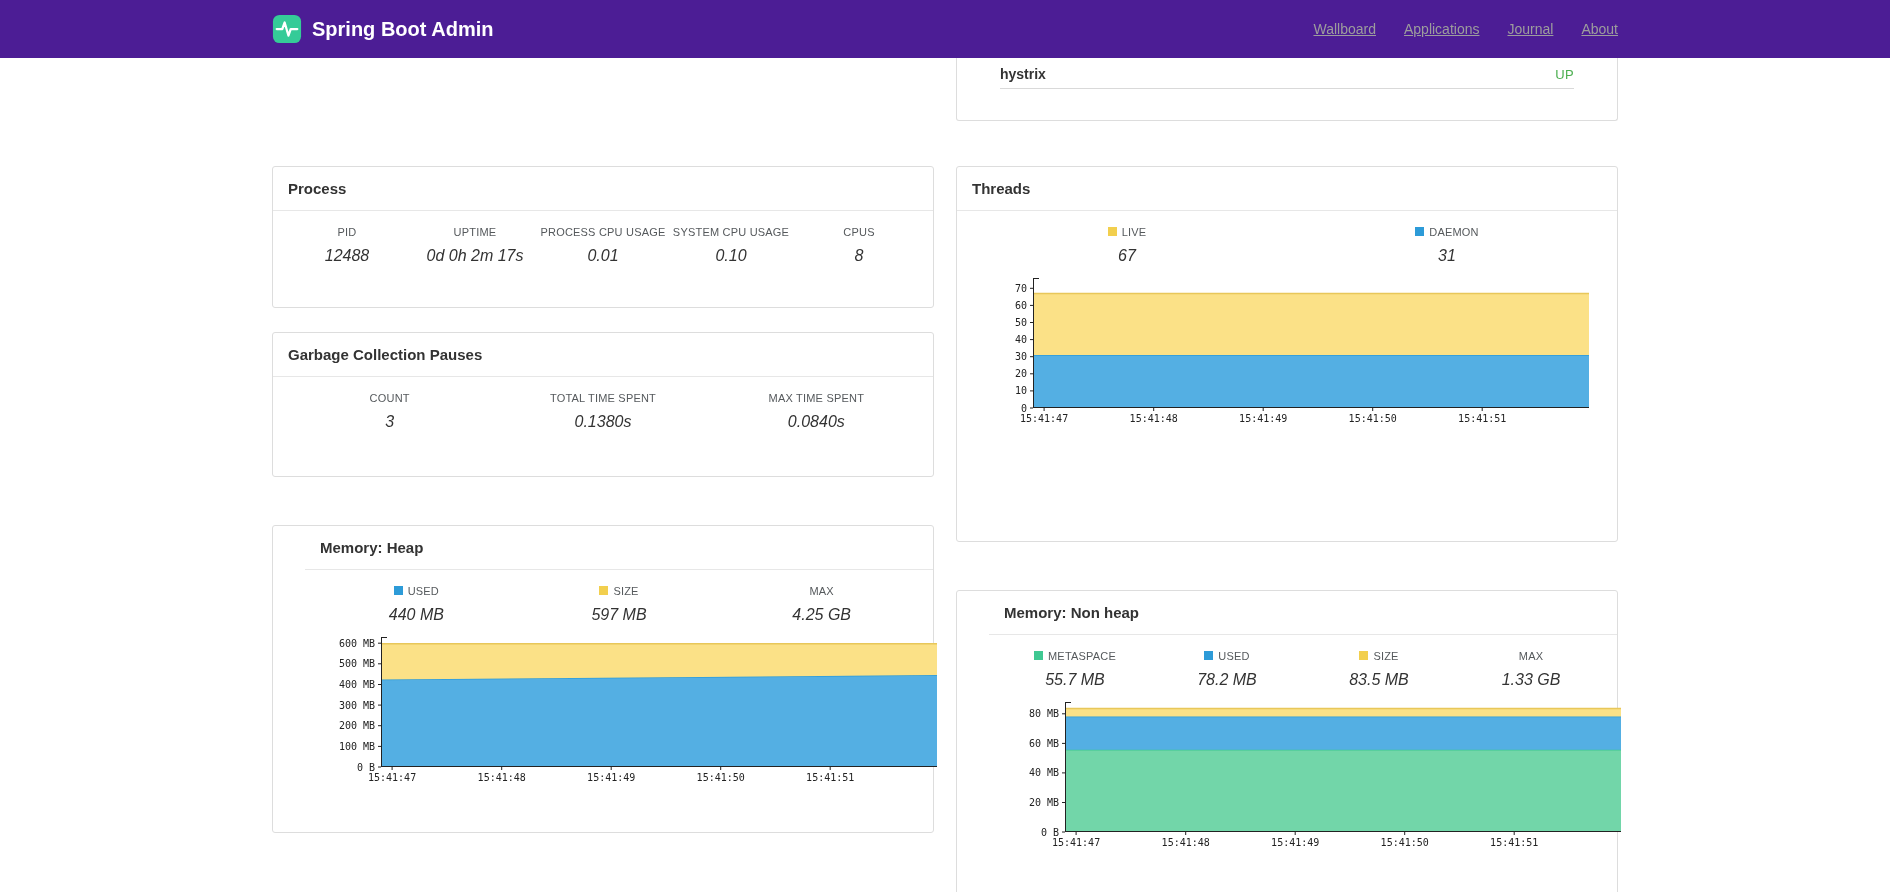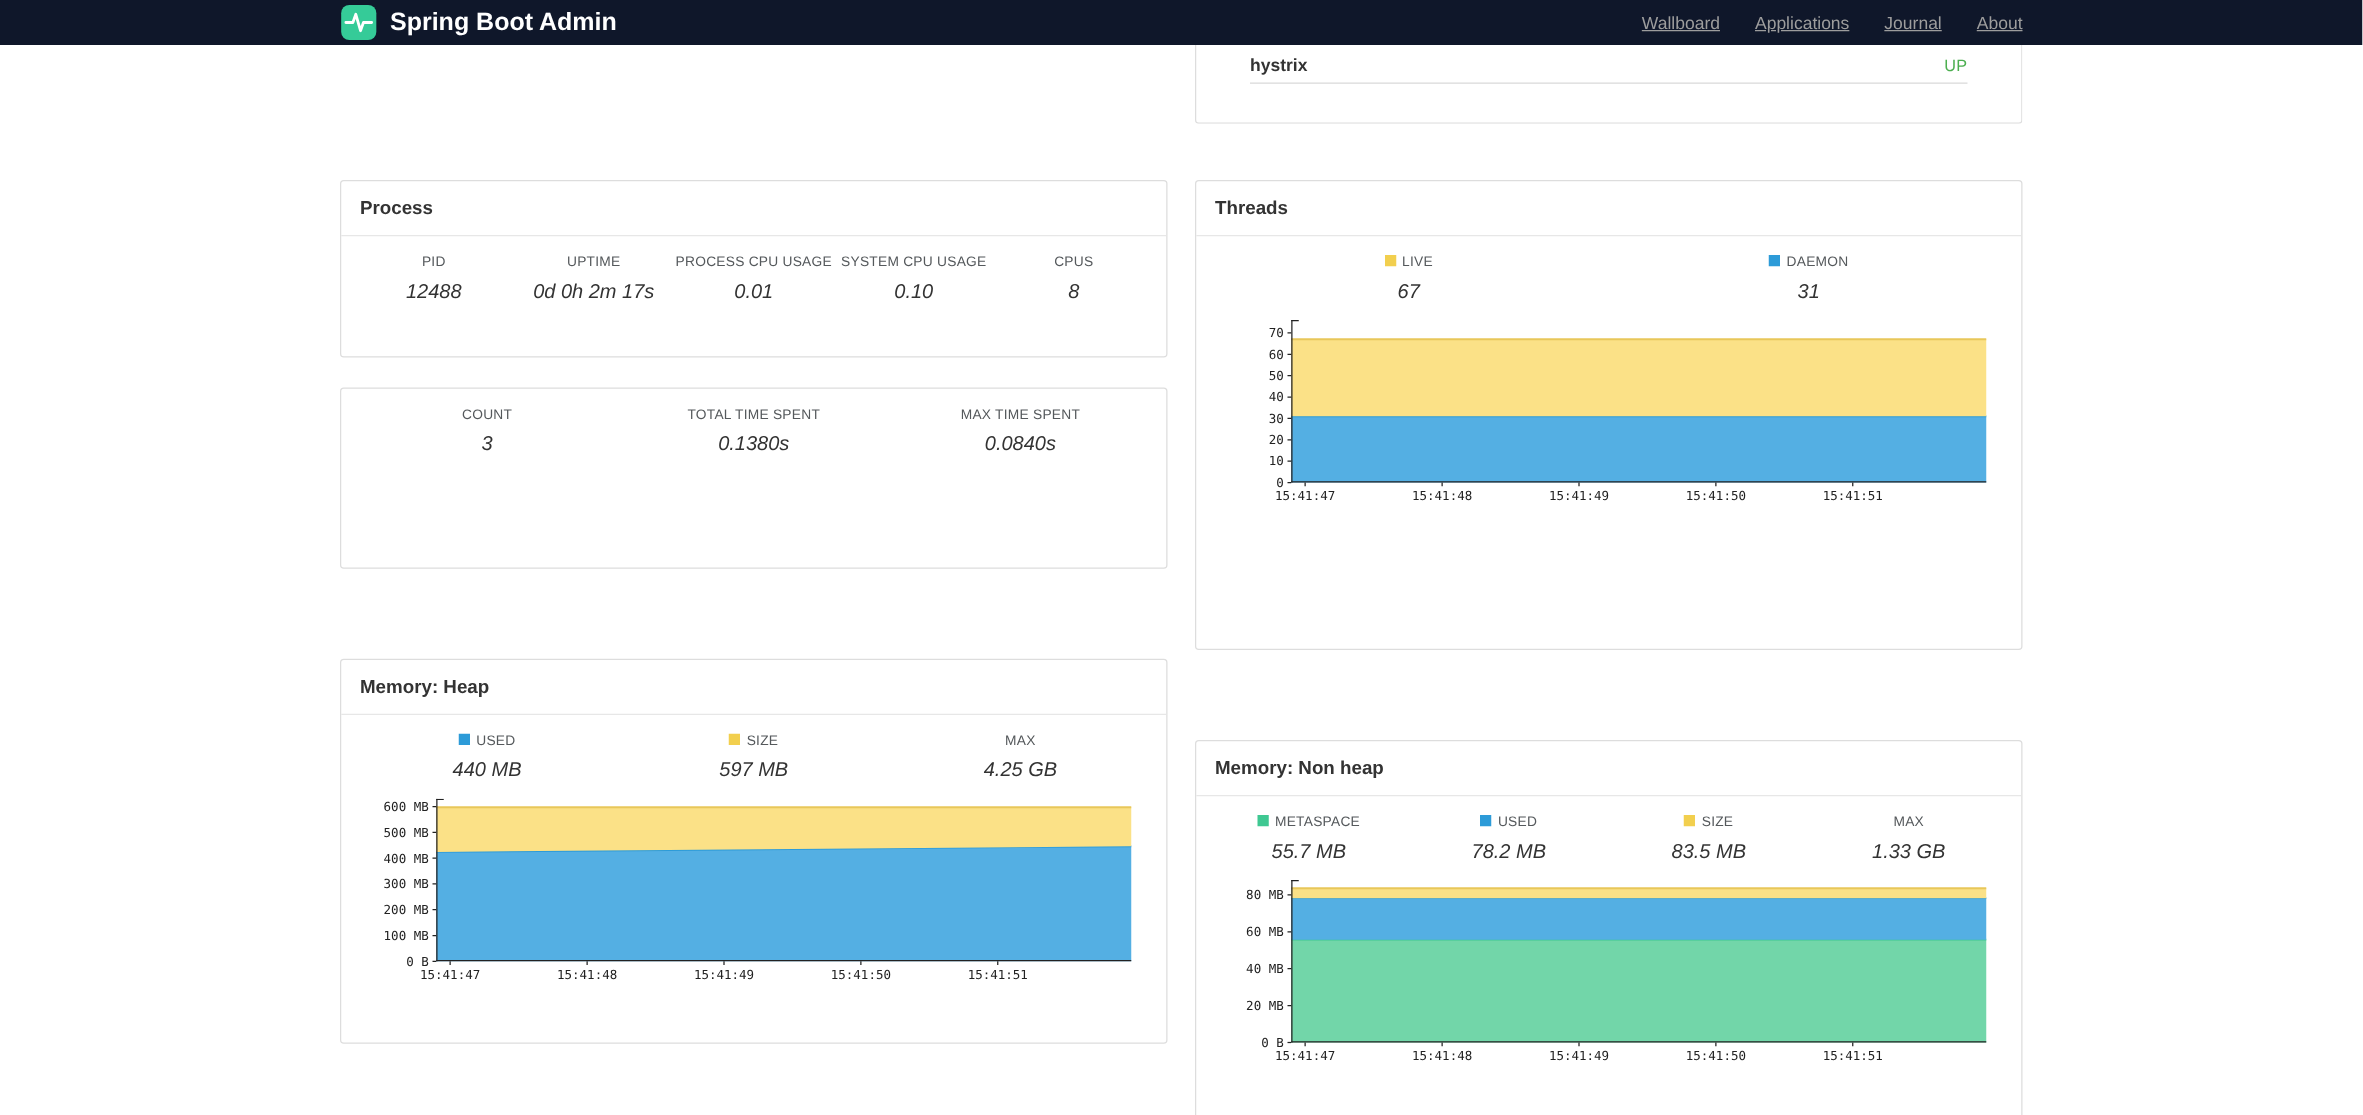--- a/index.html
+++ b/index.html
@@ -5,21 +5,21 @@
   * { box-sizing: border-box; }
   html,body { margin:0; padding:0; }
   body {
     width:1890px; height:892px; overflow:hidden;
     background:#ffffff; color:#333;
     font-family:"Liberation Sans","DejaVu Sans",sans-serif;
   }
   .container { width:1346px; margin:0 auto; }
 
   
-  .navbar { background:#0f172a; height:36px; width:100%; }
+  .navbar { background:#4c1d95; height:58px; width:100%; }
   .nav-inner { display:flex; align-items:center; height:100%; }
   .brand { display:flex; align-items:center; gap:10px; color:#fff; font-size:20px; font-weight:bold; cursor:pointer; }
   .logo { display:inline-flex; }
   .nav-links { margin-left:auto; display:flex; gap:28px; list-style:none; margin-top:0; margin-bottom:0; padding:0; }
   .nav-links li { color:#9d9d9d; font-size:14px; cursor:pointer;text-decoration:underline; }
 
   
   .content { display:flex; gap:22px; }
   .col { width:662px; }
 
@@ -28,21 +28,21 @@
 
   
   .app-card { border-top:none; border-radius:0 0 3px 3px; height:63px; }
   .app-row { display:flex; justify-content:space-between; align-items:center; margin:0 43px; padding:8px 0 6px 0; border-bottom:1px solid #d9d9d9; cursor:pointer; }
   .app-name { font-size:14px; font-weight:bold; color:#333; }
   .app-status { font-size:13px; font-weight:normal; letter-spacing:.3px; }
 
   .process-card { margin-top:108px; height:142px; }
   .gc-card { margin-top:24px; height:145px; }
   .threads-card { margin-top:45px; height:376px; }
-  .mem-card { margin-top:72px; height:308px; }
+  .mem-card { margin-top:48px; height:308px;padding-left:32px; }
 
   .metrics { display:flex; padding:15px 10px 8px 10px; }
   .metric { flex:1; text-align:center; }
   .metric-label { font-size:11px; color:#55595c; letter-spacing:.2px; white-space:nowrap; }
   .metric-value { margin-top:9px; font-size:16px; color:#333;font-style:italic; }
   .swatch { display:inline-block; width:9px; height:9px; margin-right:5px; position:relative; top:0px; }
 
   .chart { padding-left:14px; margin-top:5px; }
 </style>
 </head>
@@ -92,20 +92,21 @@
           <div class="metric-value">0.10</div>
         </div>
         <div class="metric">
           <div class="metric-label">CPUS</div>
           <div class="metric-value">8</div>
         </div>
       </div>
     </section>
 
     <section class="card gc-card">
+      <div class="card-header">Garbage Collection Pauses</div>
       <div class="metrics">
         <div class="metric">
           <div class="metric-label">COUNT</div>
           <div class="metric-value">3</div>
         </div>
         <div class="metric">
           <div class="metric-label">TOTAL TIME SPENT</div>
           <div class="metric-value">0.1380s</div>
         </div>
         <div class="metric">

